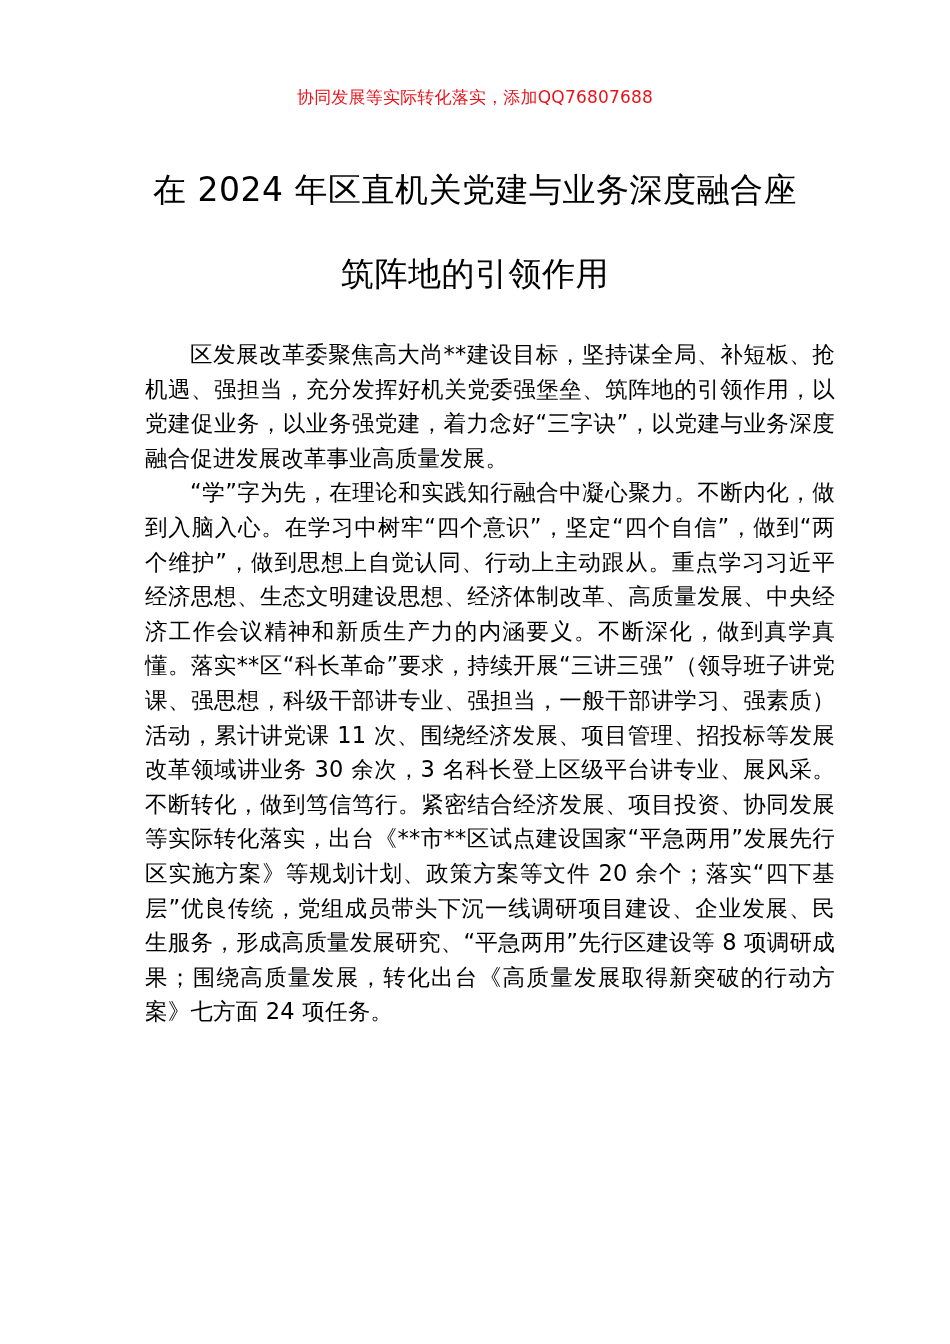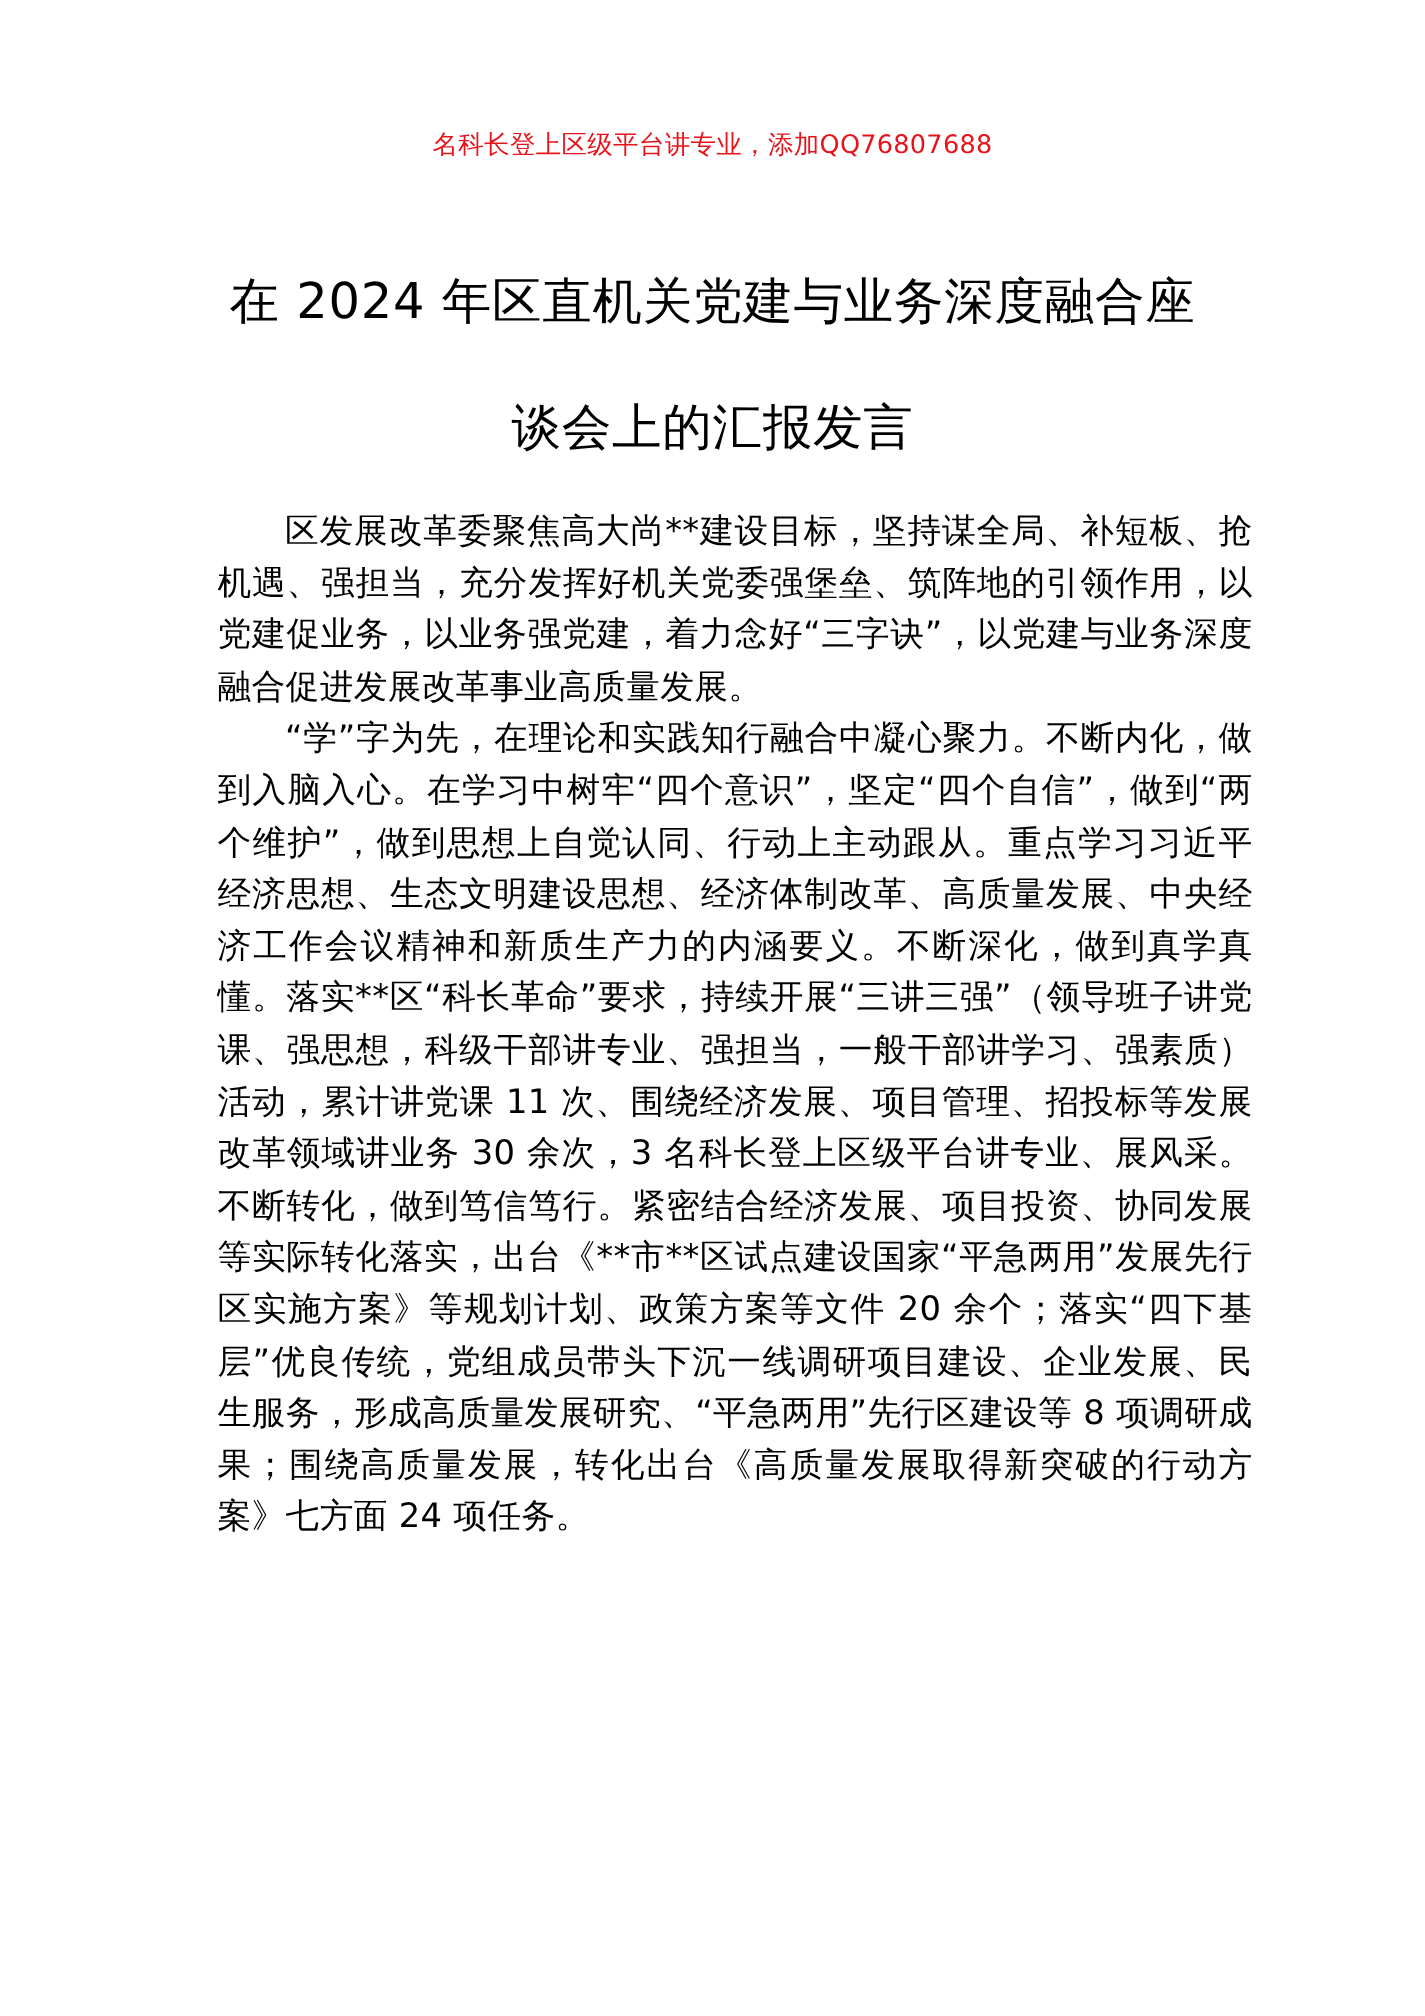--- a/index.html
+++ b/index.html
@@ -29,21 +29,21 @@
       left: 0;
       width: 950px;
       text-align: center;
       font-size: 17px;
       line-height: 26px;
       color: #e8141c;
       letter-spacing: 0.2px;
     }
     .doc-title {
       position: absolute;
-      top: 159px;
+      top: 148px;
       left: 120px;
       width: 710px;
       text-align: center;
       font-family: "DejaVu Sans", sans-serif;
       font-size: 33px;
       line-height: 84px;
       font-weight: normal;
       margin: 0;
       letter-spacing: 0.5px;
     }
@@ -66,25 +66,25 @@
     }
     .doc-body p.indent {
       text-indent: 2em;
     }
   </style>
 </head>
 <body>
 
 <div class="page">
 
-  <div class="promo-banner">名科长登上区级平台讲专业，添加QQ76807688</div>
+  <div class="promo-banner">协同发展等实际转化落实，添加QQ76807688</div>
 
   <h1 class="doc-title">
     <span class="title-line">在 2024 年区直机关党建与业务深度融合座</span>
-    <span class="title-line">谈会上的汇报发言</span>
+    <span class="title-line">筑阵地的引领作用</span>
   </h1>
 
   <div class="doc-body">
     <p class="indent">区发展改革委聚焦高大尚**建设目标，坚持谋全局、补短板、抢机遇、强担当，充分发挥好机关党委强堡垒、筑阵地的引领作用，以党建促业务，以业务强党建，着力念好“三字诀”，以党建与业务深度融合促进发展改革事业高质量发展。</p>
     <p class="indent">“学”字为先，在理论和实践知行融合中凝心聚力。不断内化，做到入脑入心。在学习中树牢“四个意识”，坚定“四个自信”，做到“两个维护”，做到思想上自觉认同、行动上主动跟从。重点学习习近平经济思想、生态文明建设思想、经济体制改革、高质量发展、中央经济工作会议精神和新质生产力的内涵要义。不断深化，做到真学真懂。落实**区“科长革命”要求，持续开展“三讲三强”（领导班子讲党课、强思想，科级干部讲专业、强担当，一般干部讲学习、强素质）活动，累计讲党课 11 次、围绕经济发展、项目管理、招投标等发展改革领域讲业务 30 余次，3 名科长登上区级平台讲专业、展风采。不断转化，做到笃信笃行。紧密结合经济发展、项目投资、协同发展等实际转化落实，出台《**市**区试点建设国家“平急两用”发展先行区实施方案》等规划计划、政策方案等文件 20 余个；落实“四下基层”优良传统，党组成员带头下沉一线调研项目建设、企业发展、民生服务，形成高质量发展研究、“平急两用”先行区建设等 8 项调研成果；围绕高质量发展，转化出台《高质量发展取得新突破的行动方案》七方面 24 项任务。</p>
   </div>
 
 </div>
 
 </body></html>

